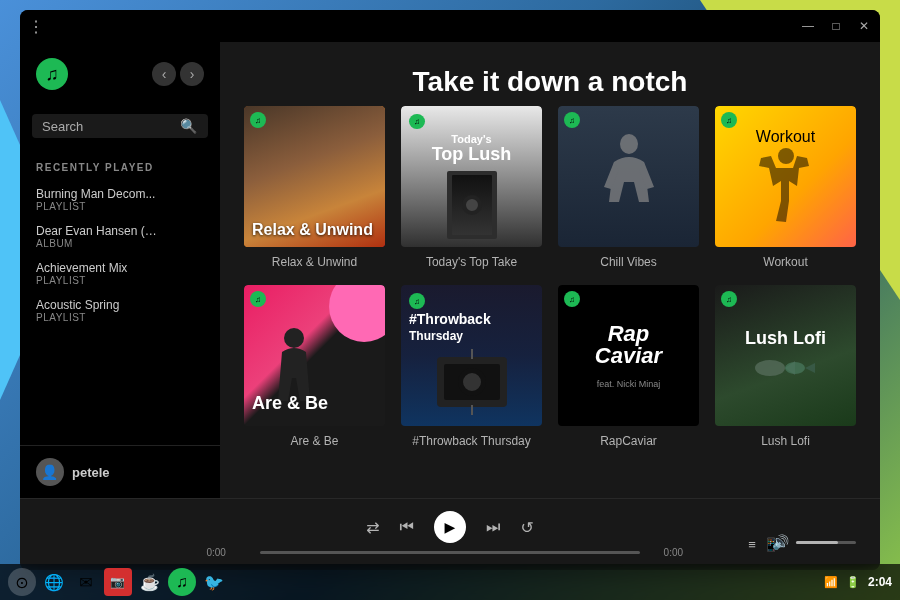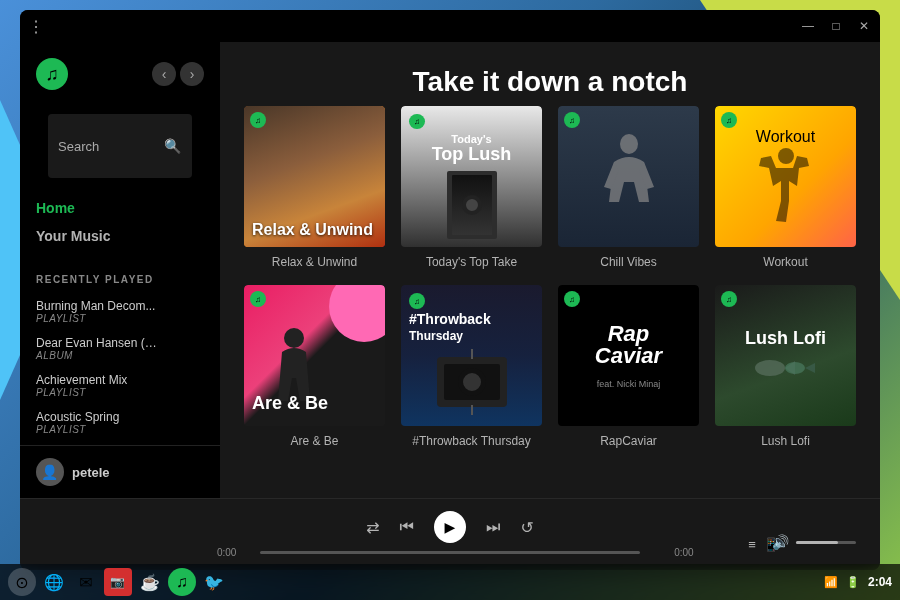--- a/index.html
+++ b/index.html
@@ -137,26 +137,26 @@
       background: #333;
       border-radius: 50%;
       width: 24px;
       height: 24px;
       display: flex;
       align-items: center;
       justify-content: center;
     }
 
     .search-bar {
-      margin: 8px 28px;
+      margin: 8px 12px;
       background: #1a1a1a;
       border-radius: 4px;
       display: flex;
       align-items: center;
-      padding: 24px 10px;
+      padding: 4px 10px;
       gap: 8px;
     }
 
     .search-text {
       color: #aaa;
       font-size: 13px;
     }
 
     .search-icon {
       color: #aaa;
@@ -209,21 +209,20 @@
       white-space: nowrap;
       overflow: hidden;
       text-overflow: ellipsis;
     }
 
     .playlist-type {
       color: #888;
       font-size: 10px;
       text-transform: uppercase;
       letter-spacing: 0.5px;
-      font-style: italic;
     }
 
     .sidebar-user {
       padding: 12px 16px;
       border-top: 1px solid #222;
       display: flex;
       align-items: center;
       gap: 8px;
       cursor: pointer;
     }
@@ -379,21 +378,20 @@
       display: flex;
       align-items: center;
       justify-content: center;
     }
 
     .progress-bar-row {
       display: flex;
       align-items: center;
       gap: 24px;
       width: 60%;
-      text-align: right;
     }
 
     .time-label {
       color: #888;
       font-size: 10px;
       min-width: 30px;
     }
 
     .progress-track {
       flex: 1;
@@ -607,24 +605,20 @@
           <div class="nav-arrow">‹</div>
           <div class="nav-arrow">›</div>
         </div>
       </div>
 
       <div class="search-bar">
         <span class="search-text">Search</span>
         <span class="search-icon">🔍</span>
       </div>
 
-      <div class="sidebar-nav">
-        <div class="nav-item active">Home</div>
-        <div class="nav-item inactive">Your Music</div>
-      </div>
 
       <div class="section-label">RECENTLY PLAYED</div>
 
       <div class="recently-played-list">
         <div class="playlist-item">
           <div class="playlist-title">Burning Man Decom...</div>
           <div class="playlist-type">PLAYLIST</div>
         </div>
         <div class="playlist-item">
           <div class="playlist-title">Dear Evan Hansen (…</div>

